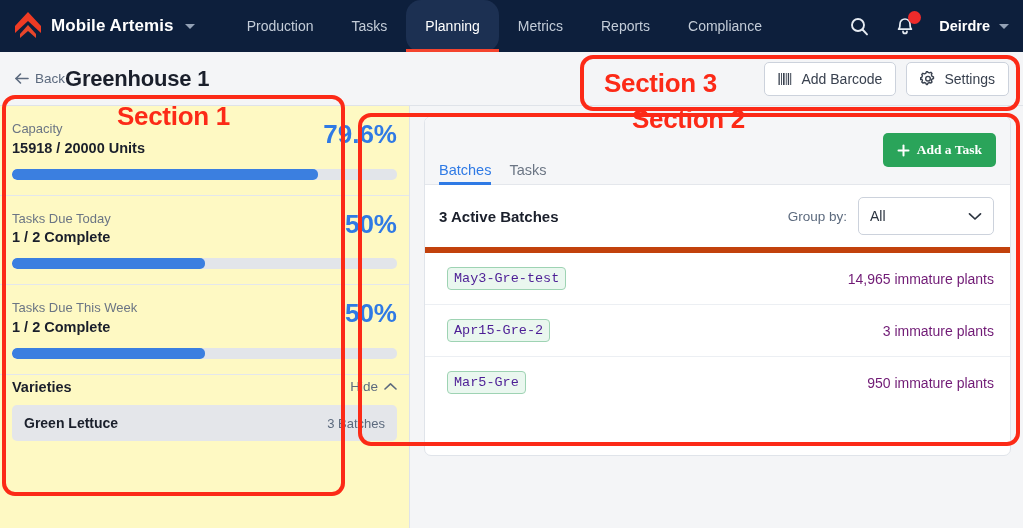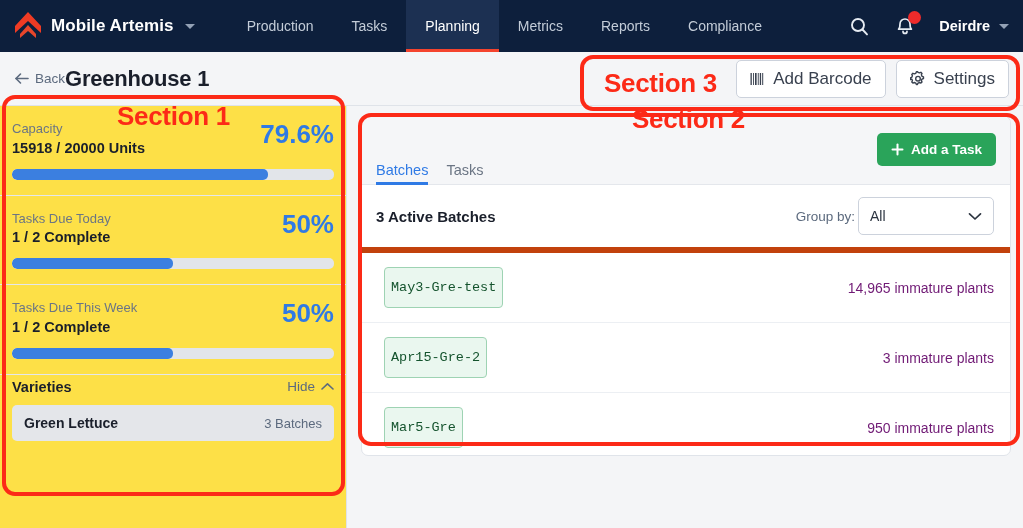--- a/index.html
+++ b/index.html
@@ -23,21 +23,21 @@
   .caret-sm {
     width:0;height:0;border-left:5px solid transparent;border-right:5px solid transparent;
     border-top:5px solid #93a1b5; margin-left:2px;
   }
   .nav-links { display:flex; align-items:stretch; height:52px; margin-left: 33px; }
   .nav-link {
     display:flex; align-items:center; padding: 0 19px; height:52px;
     color:#c3ccd8; font-size:14px; white-space:nowrap; cursor:pointer;
     position:relative;
   }
-  .nav-link.active { color:#ffffff; background:#1c3052; font-weight:500; }
+  .nav-link.active { color:#ffffff; background:#1c3052; font-weight:500;border-radius:15px; }
   .nav-link.active::after {
     content:""; position:absolute; left:0; right:0; bottom:0; height:3px; background:#f4442e;
   }
   .nav-right { margin-left:auto; display:flex; align-items:center; gap:22px; padding-right:14px; }
   .icon-btn { width:24px; height:24px; display:flex; align-items:center; justify-content:center; cursor:pointer; position:relative; }
   .bell-dot {
     position:absolute; top:-3px; right:-4px; width:13px; height:13px;
     background:#ee2b2b; border-radius:50%;
   }
   .user-menu { display:flex; align-items:center; gap:7px; color:#fff; font-size:14.5px; font-weight:bold; cursor:pointer; }
@@ -46,29 +46,29 @@
   .page-head {
     height: 53px; display:flex; align-items:center; padding: 0 14px 0 14px;
     background:#f4f5f7;
   }
   .back-link { display:flex; align-items:center; gap:6px; color:#5c6a7e; font-size:13.5px; cursor:pointer; }
   .page-title { font-size:22px; font-weight:bold; color:#1a1f2b; margin-left:0; letter-spacing:-.2px; }
   .head-actions { margin-left:auto; display:flex; gap:10px; align-items:center; }
   .btn-outline {
     display:flex; align-items:center; gap:8px;
     background:#ffffff; border:1px solid #ccd2dc; border-radius:5px;
-    padding: 8px 13px; font-size:17px; color:#39414f; font-weight:500; cursor:pointer;
+    padding: 8px 13px; font-size:14px; color:#39414f; font-weight:500; cursor:pointer;
   }
 
   
   .body-split { display:flex; height: 423px; }
 
   
   .sidebar {
-    width: 347px; background:#fde047; border-right:1px solid #dfe3e9;
+    width: 410px; background:#fef9c3; border-right:1px solid #dfe3e9;
     border-top:1px solid #dfe3e9;
   }
   .stat-block { padding: 13px 12px 15px 12px; border-bottom:1px solid #e4e7ec; }
   .stat-row { display:flex; align-items:flex-start; }
   .stat-texts { flex:1; }
   .stat-label { font-size:13px; color:#6b7584; line-height:1.5; }
   .stat-sub { font-size:14.5px; color:#1a1f2b; font-weight:bold; margin-top:1px; }
   .stat-pct { font-size:26px; font-weight:bold; color:#2f7ae5; line-height:1; padding-top:2px; }
   .bar-track { height:11px; border-radius:5px; background:#e2e5ea; margin-top:13px; overflow:hidden; }
   .bar-fill { height:100%; background:#3b7fe0; border-radius:5px; }
@@ -99,44 +99,44 @@
     font-size:14.5px; color:#6b7584; cursor:pointer; padding-bottom:6px; position:relative;
   }
   .tab.active { color:#2f7ae5; font-weight:500; }
   .tab.active::after {
     content:""; position:absolute; left:0; right:0; bottom:-1px; height:3px; background:#2f7ae5;
   }
   .btn-green {
     position:absolute; right:14px; top:16px;
     background:#2aa45a; color:#fff; border:none; border-radius:5px;
     padding: 9px 14px; font-size:13.5px; font-weight:bold; cursor:pointer;
-    display:flex; align-items:center; gap:7px;
+    display:flex; align-items:center; gap:7px;font-family:Liberation Serif, serif;
   }
   .list-head {
     display:flex; align-items:center; padding: 12px 16px 12px 14px;
     border-bottom:6px solid #c2410c;
   }
   .list-title { font-size:15px; font-weight:bold; color:#1a1f2b; }
-  .groupby { margin-left:auto; display:flex; align-items:center; gap:3px;justify-content:flex-end; }
+  .groupby { margin-left:auto; display:flex; align-items:center; gap:11px;justify-content:flex-end; }
   .groupby-label { font-size:13.5px; color:#5c6a7e; }
   .select {
     width:136px; height:38px; border:1px solid #ccd2dc; border-radius:5px;
     background:#fff; display:flex; align-items:center; padding: 0 11px;
     font-size:14px; color:#2c3440; cursor:pointer;
   }
   .select .chev { margin-left:auto; }
   .batch-row {
     display:flex; align-items:center; padding: 14px 16px 14px 22px;
     border-bottom:1px solid #eceff3; cursor:pointer;
   }
   .batch-row:last-child { border-bottom:none; }
   .batch-tag {
     font-family: "Liberation Mono", monospace; font-size:13.5px;
-    color:#14532d; background:#eaf7ef; border:1px solid #9ed3b3;
-    border-radius:4px; padding: 12px 6px;
+    color:#4c1d95; background:#eaf7ef; border:1px solid #9ed3b3;
+    border-radius:4px; padding: 3px 6px;
   }
   .batch-count { margin-left:auto; font-size:14px; color:#701a75; }
 
   
   .anno-layer { position:absolute; inset:0; pointer-events:none; }
   .anno-box {
     position:absolute; border:4px solid #fc2a17; border-radius:13px;
   }
   .anno-text {
     position:absolute; color:#fc2a17; font-size:26px; font-weight:bold;

